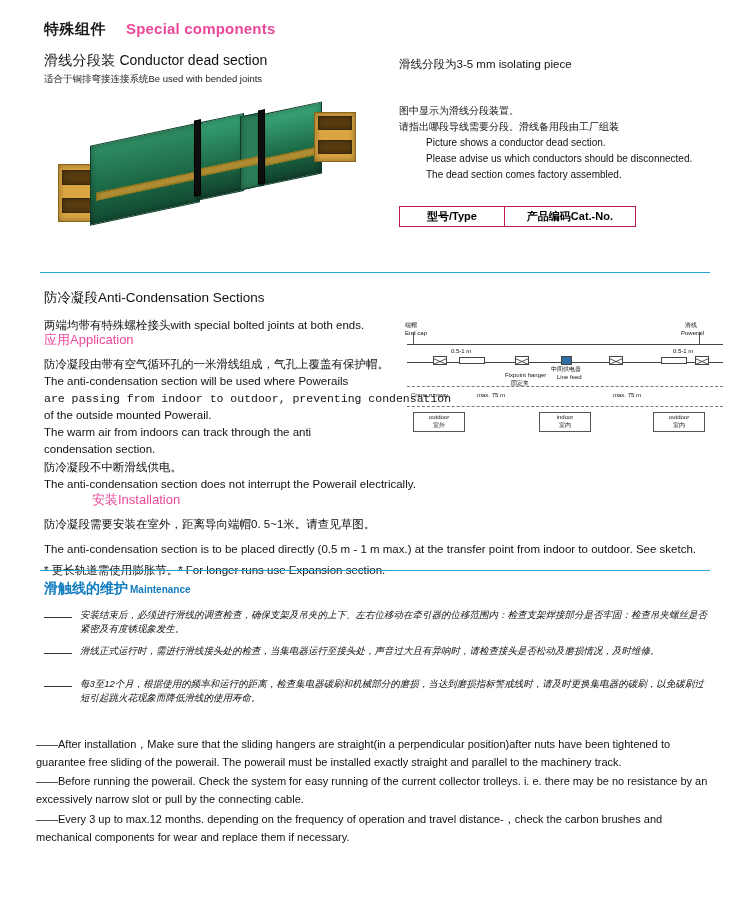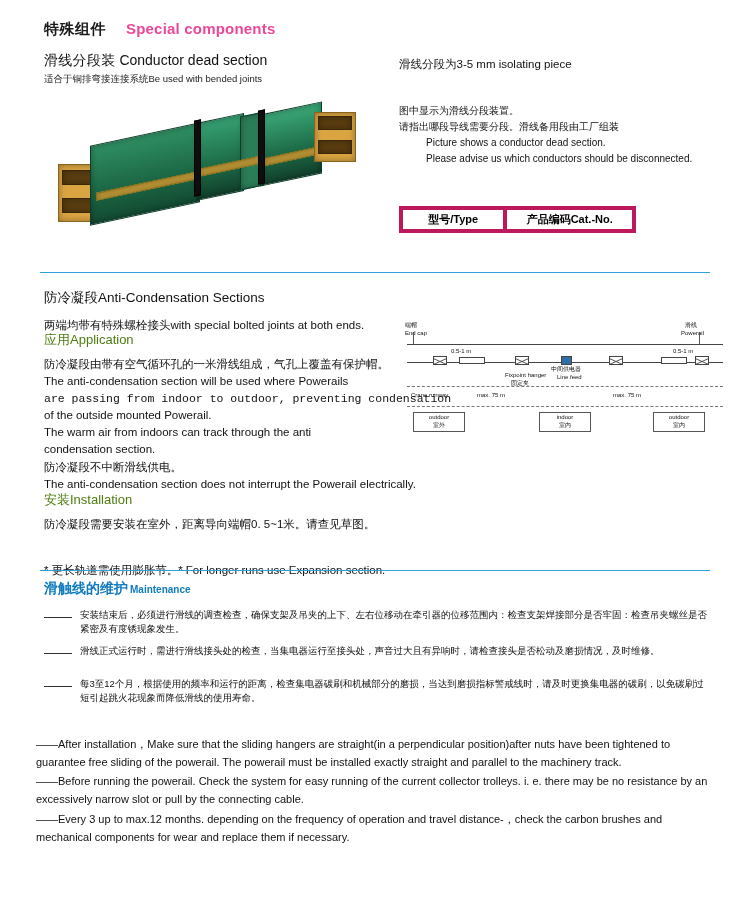--- a/index.html
+++ b/index.html
@@ -85,21 +85,21 @@
   
   .b1-table {
     position: absolute;
     left: 399px;
     top: 206px;
     width: 237px;
     border-collapse: collapse;
     font-size: 11px;
   }
   .b1-table td {
-    border: 4px solid #be185d;
+    border: 1px solid #be185d;
     height: 19px;
     text-align: center;
     vertical-align: middle;
     padding: 0;
   }
   .b1-table .hd { font-weight: bold; font-size: 11px; }
   .b1-table .c0 { width: 105px; }
   .b1-table .c1 { width: 132px; }
 
   
@@ -137,21 +137,21 @@
     left: 44px;
     font-size: 11.5px;
     color: #111;
     white-space: nowrap;
     margin-top: 6px;
   }
   .b2-head {
     position: absolute;
     left: 44px;
     font-size: 13px;
-    color: #4d7c0f;
+    color: #ec4899;
     white-space: nowrap;
   }
 
   
   .sketch {
     position: absolute;
     left: 399px;
     top: 322px;
     width: 330px;
     height: 118px;
@@ -230,20 +230,21 @@
     font-size: 10px;
     font-weight: bold;
     color: #0f7bbf;
   }
   .bullet-row {
     position: absolute;
     left: 44px;
     width: 666px;
     display: flex;
     gap: 8px;
+    font-style: italic;
   }
   .bullet-dash {
     flex: 0 0 28px;
     border-top: 1px solid #333;
     margin-top: 9px;
     height: 0;
   }
   .bullet-text {
     flex: 1;
     font-size: 9.5px;
@@ -298,20 +299,21 @@
     <div class="pc" style="left:270px; top:44px; width:32px; height:12px; background:#5a3d10; border-color:#3a2708;"></div>
   </div>
 
   <div class="b1-right-top">滑线分段为3-5 mm isolating piece</div>
 
   <div class="b1-right-para">
     <div class="l-cn">图中显示为滑线分段装置。</div>
     <div class="l-cn">请指出哪段导线需要分段。滑线备用段由工厂组装</div>
     <div class="l-en">Picture shows a conductor dead section.</div>
     <div class="l-en">Please advise us which conductors should be disconnected.</div>
+    <div class="l-en">The dead section comes factory assembled.</div>
   </div>
 
   <table class="b1-table">
     <tbody>
         <tr>
       <td class="hd c0">型号/Type</td>
       <td class="hd c1">产品编码Cat.-No.</td>
     </tr>
   </tbody>
     </table>
@@ -325,22 +327,23 @@
   <div class="b2-line" style="top:312px;">两端均带有特殊螺栓接头with special bolted joints at both ends.</div>
   <div class="b2-head" style="top:331px;">应用Application</div>
   <div class="b2-line" style="top:351px;">防冷凝段由带有空气循环孔的一米滑线组成，气孔上覆盖有保护帽。</div>
   <div class="b2-line" style="top:369px;">The anti-condensation section will be used where Powerails</div>
   <div class="b2-line" style="top:386px;font-family:Liberation Mono, monospace;">are passing from indoor to outdoor, preventing condensation</div>
   <div class="b2-line" style="top:403px;">of the outside mounted Powerail.</div>
   <div class="b2-line" style="top:420px;">The warm air from indoors can track through the anti</div>
   <div class="b2-line" style="top:437px;">condensation section.</div>
   <div class="b2-line" style="top:454px;">防冷凝段不中断滑线供电。</div>
   <div class="b2-line" style="top:472px;">The anti-condensation section does not interrupt the Powerail electrically.</div>
-  <div class="b2-head" style="top:491px;">安装Installation</div>
+  <div class="b2-head" style="top:491px;margin-left:48px;">安装Installation</div>
   <div class="b2-line" style="top:511px;">防冷凝段需要安装在室外，距离导向端帽0. 5~1米。请查见草图。</div>
+  <div class="b2-line" style="top:537px;">The anti-condensation section is to be placed directly (0.5 m - 1 m max.) at the transfer point from indoor to outdoor. See sketch.</div>
   <div class="b2-line" style="top:557px;">* 更长轨道需使用膨胀节。*  For longer runs use Expansion section.</div>
 
   <div class="sketch">
 
     <div class="sk-lbl" style="left:6px; top:0px;">端帽</div>
     <div class="sk-lbl" style="left:6px; top:8px;">End cap</div>
 
     <div class="sk-lbl" style="left:286px; top:0px;">滑线</div>
     <div class="sk-lbl" style="left:282px; top:8px;">Powerail</div>
 

